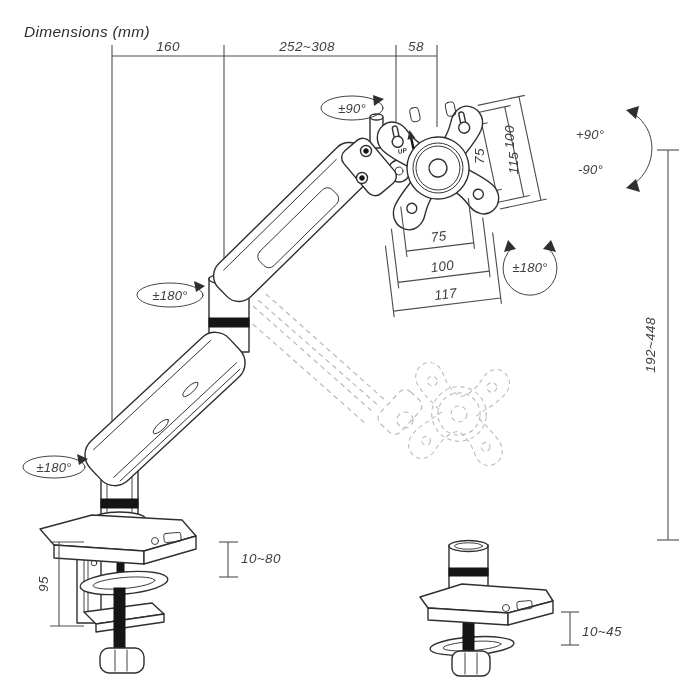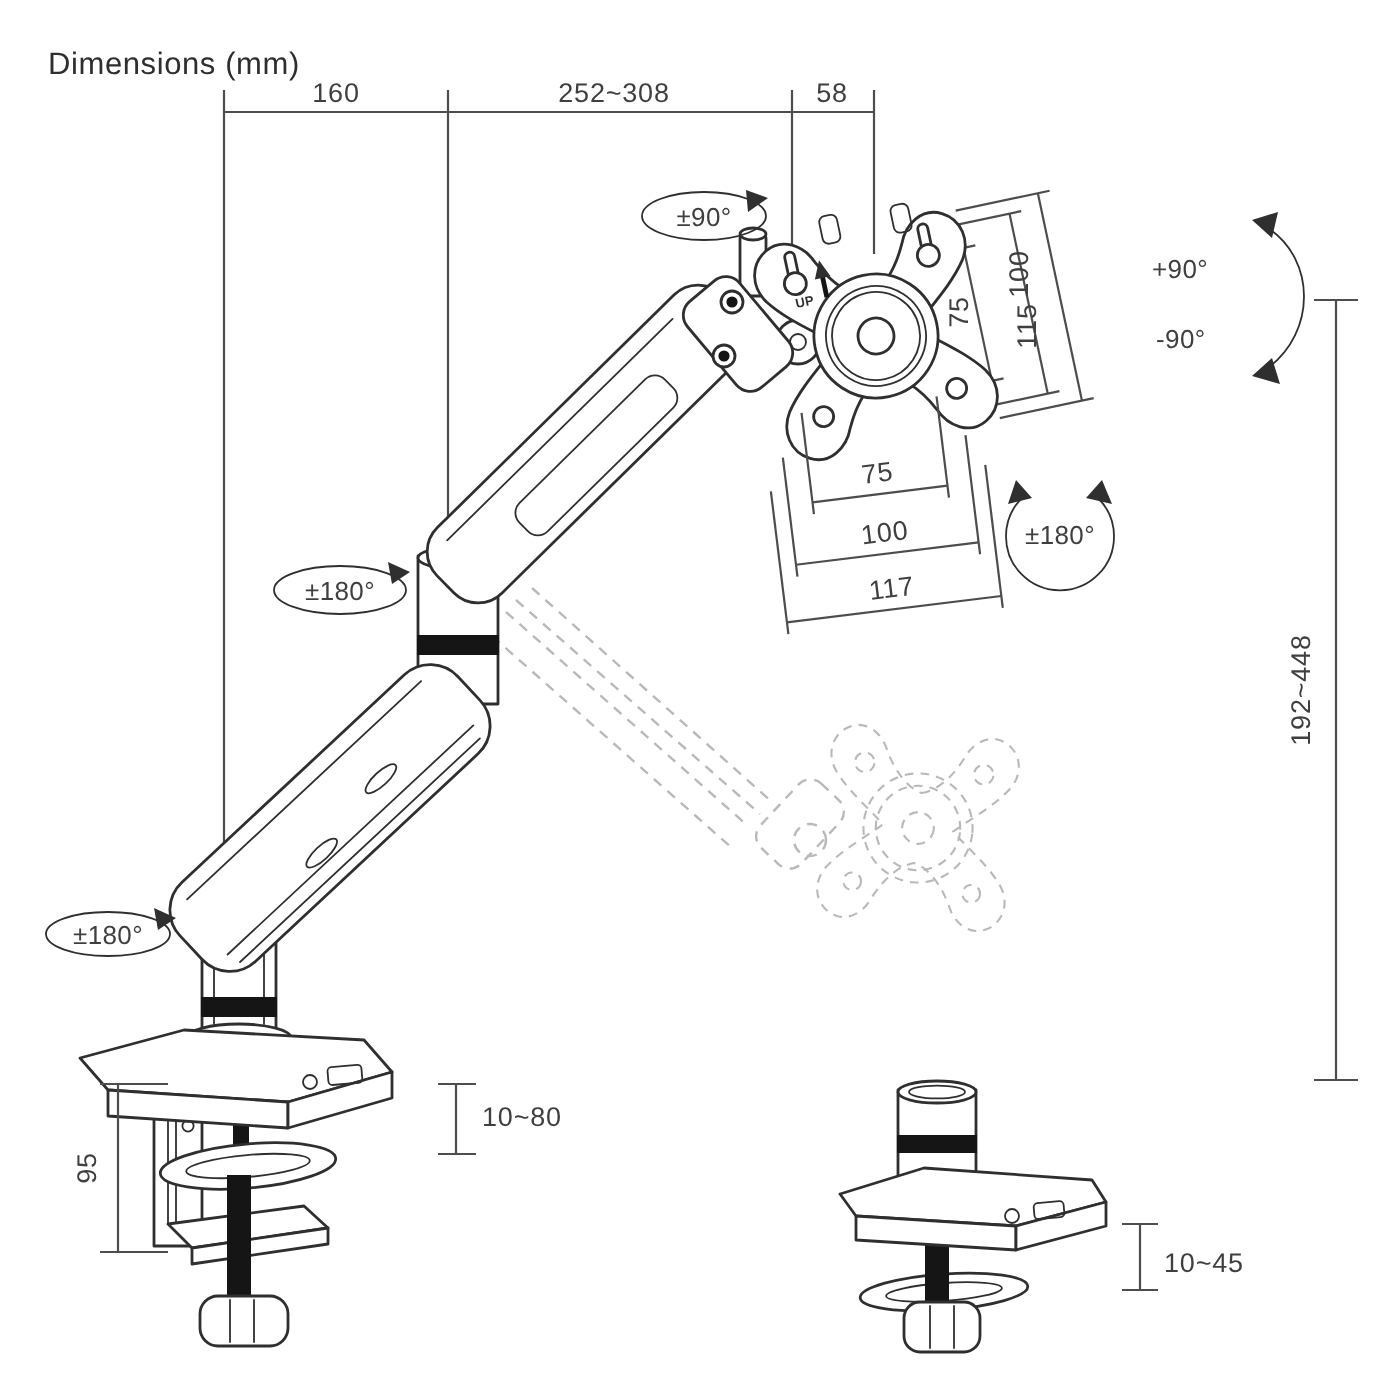--- a/index.html
+++ b/index.html
@@ -1,17 +1,17 @@
 <!DOCTYPE html>
 <html><head>
 <meta charset="utf-8">
 <style>
   html,body{margin:0;padding:0;background:#ffffff;}
   .stage{width:700px;height:700px;position:relative;background:#fff;overflow:hidden;
-         font-family:"Liberation Sans", sans-serif;}
+         font-family:"Liberation Sans", sans-serif;font-style:italic;}
   svg{display:block}
   .lnw  {stroke:#2f2f2f;stroke-width:1.4;fill:#ffffff;stroke-linejoin:round;}
   .lnt  {stroke:#2f2f2f;stroke-width:.9;fill:none;stroke-linecap:round;}
   .blk  {fill:#151515;stroke:#151515;}
   .dim  {stroke:#4d4d4d;stroke-width:1.1;fill:none;stroke-linecap:butt;}
   .ghost{stroke:#b9b9b9;stroke-width:1.2;fill:none;stroke-dasharray:5 4;stroke-linejoin:round;}
   text.t {fill:#3f3f3f;font-size:13.5px;letter-spacing:.4px;}
   text.title{fill:#2e2e2e;font-size:15.5px;letter-spacing:.3px;}
   text.rot{fill:#3f3f3f;font-size:13px;letter-spacing:.2px;}
   text.up{fill:#2f2f2f;font-size:6.5px;font-weight:bold;letter-spacing:.2px;}

